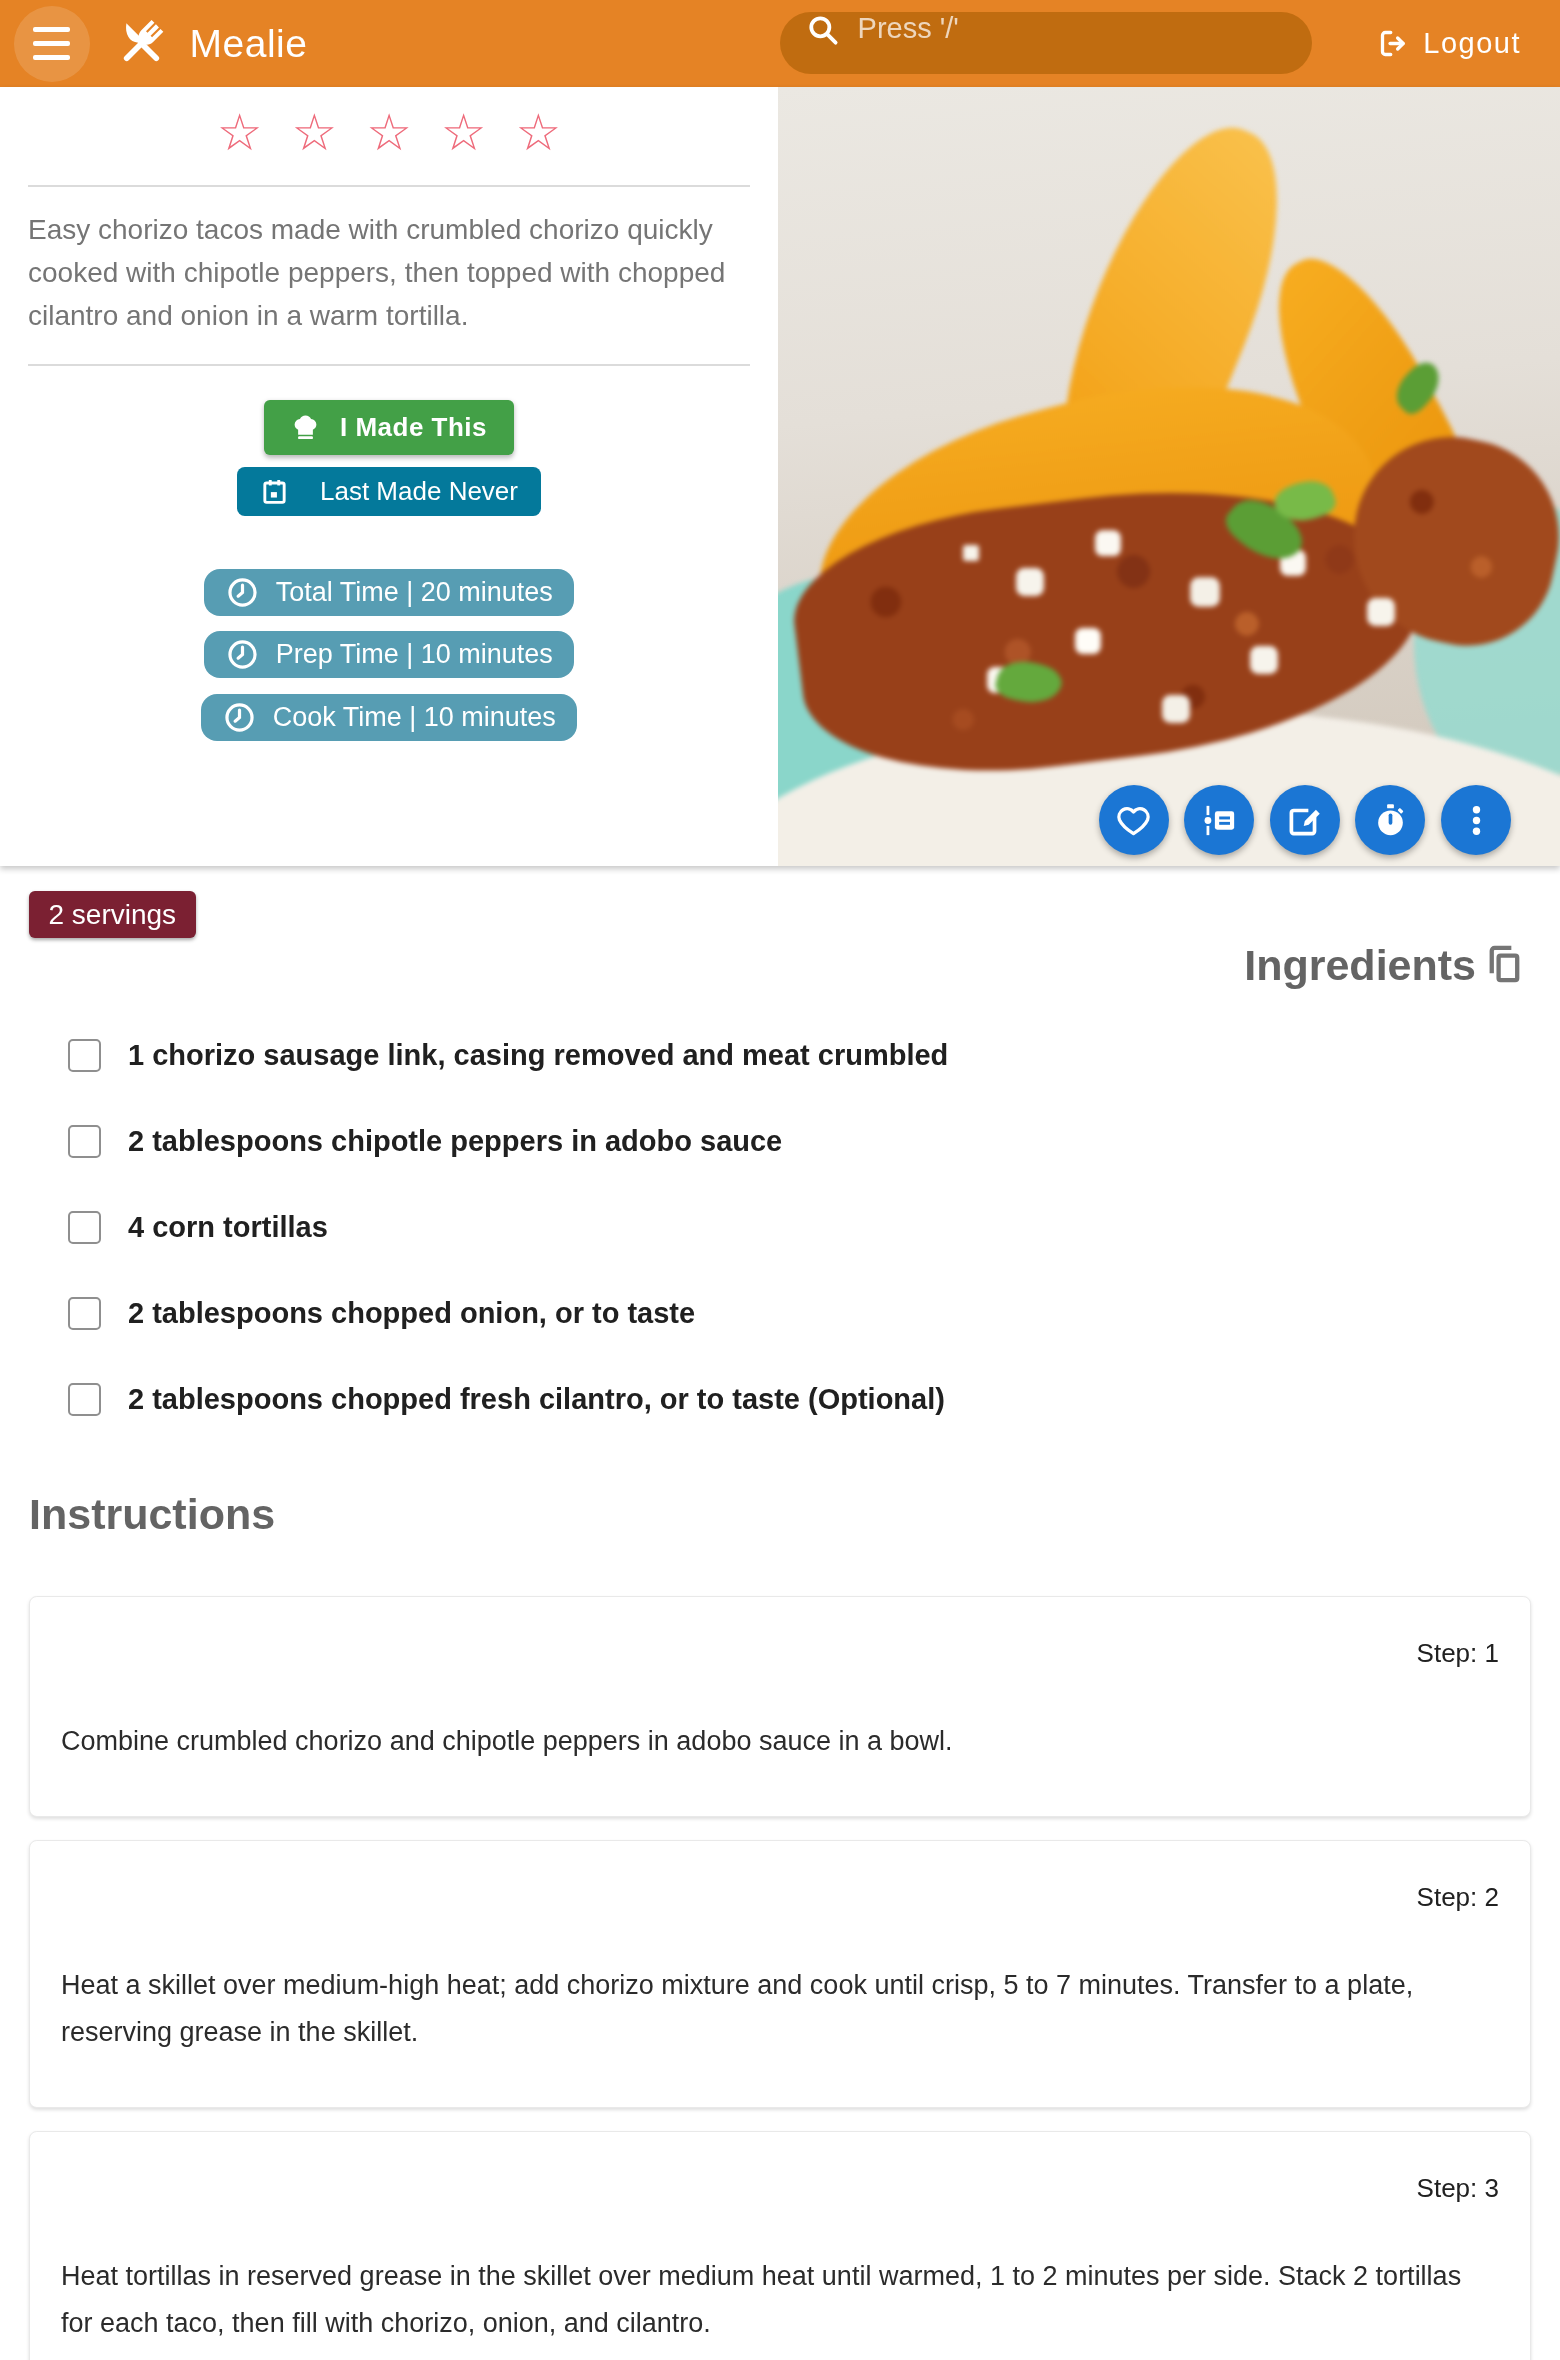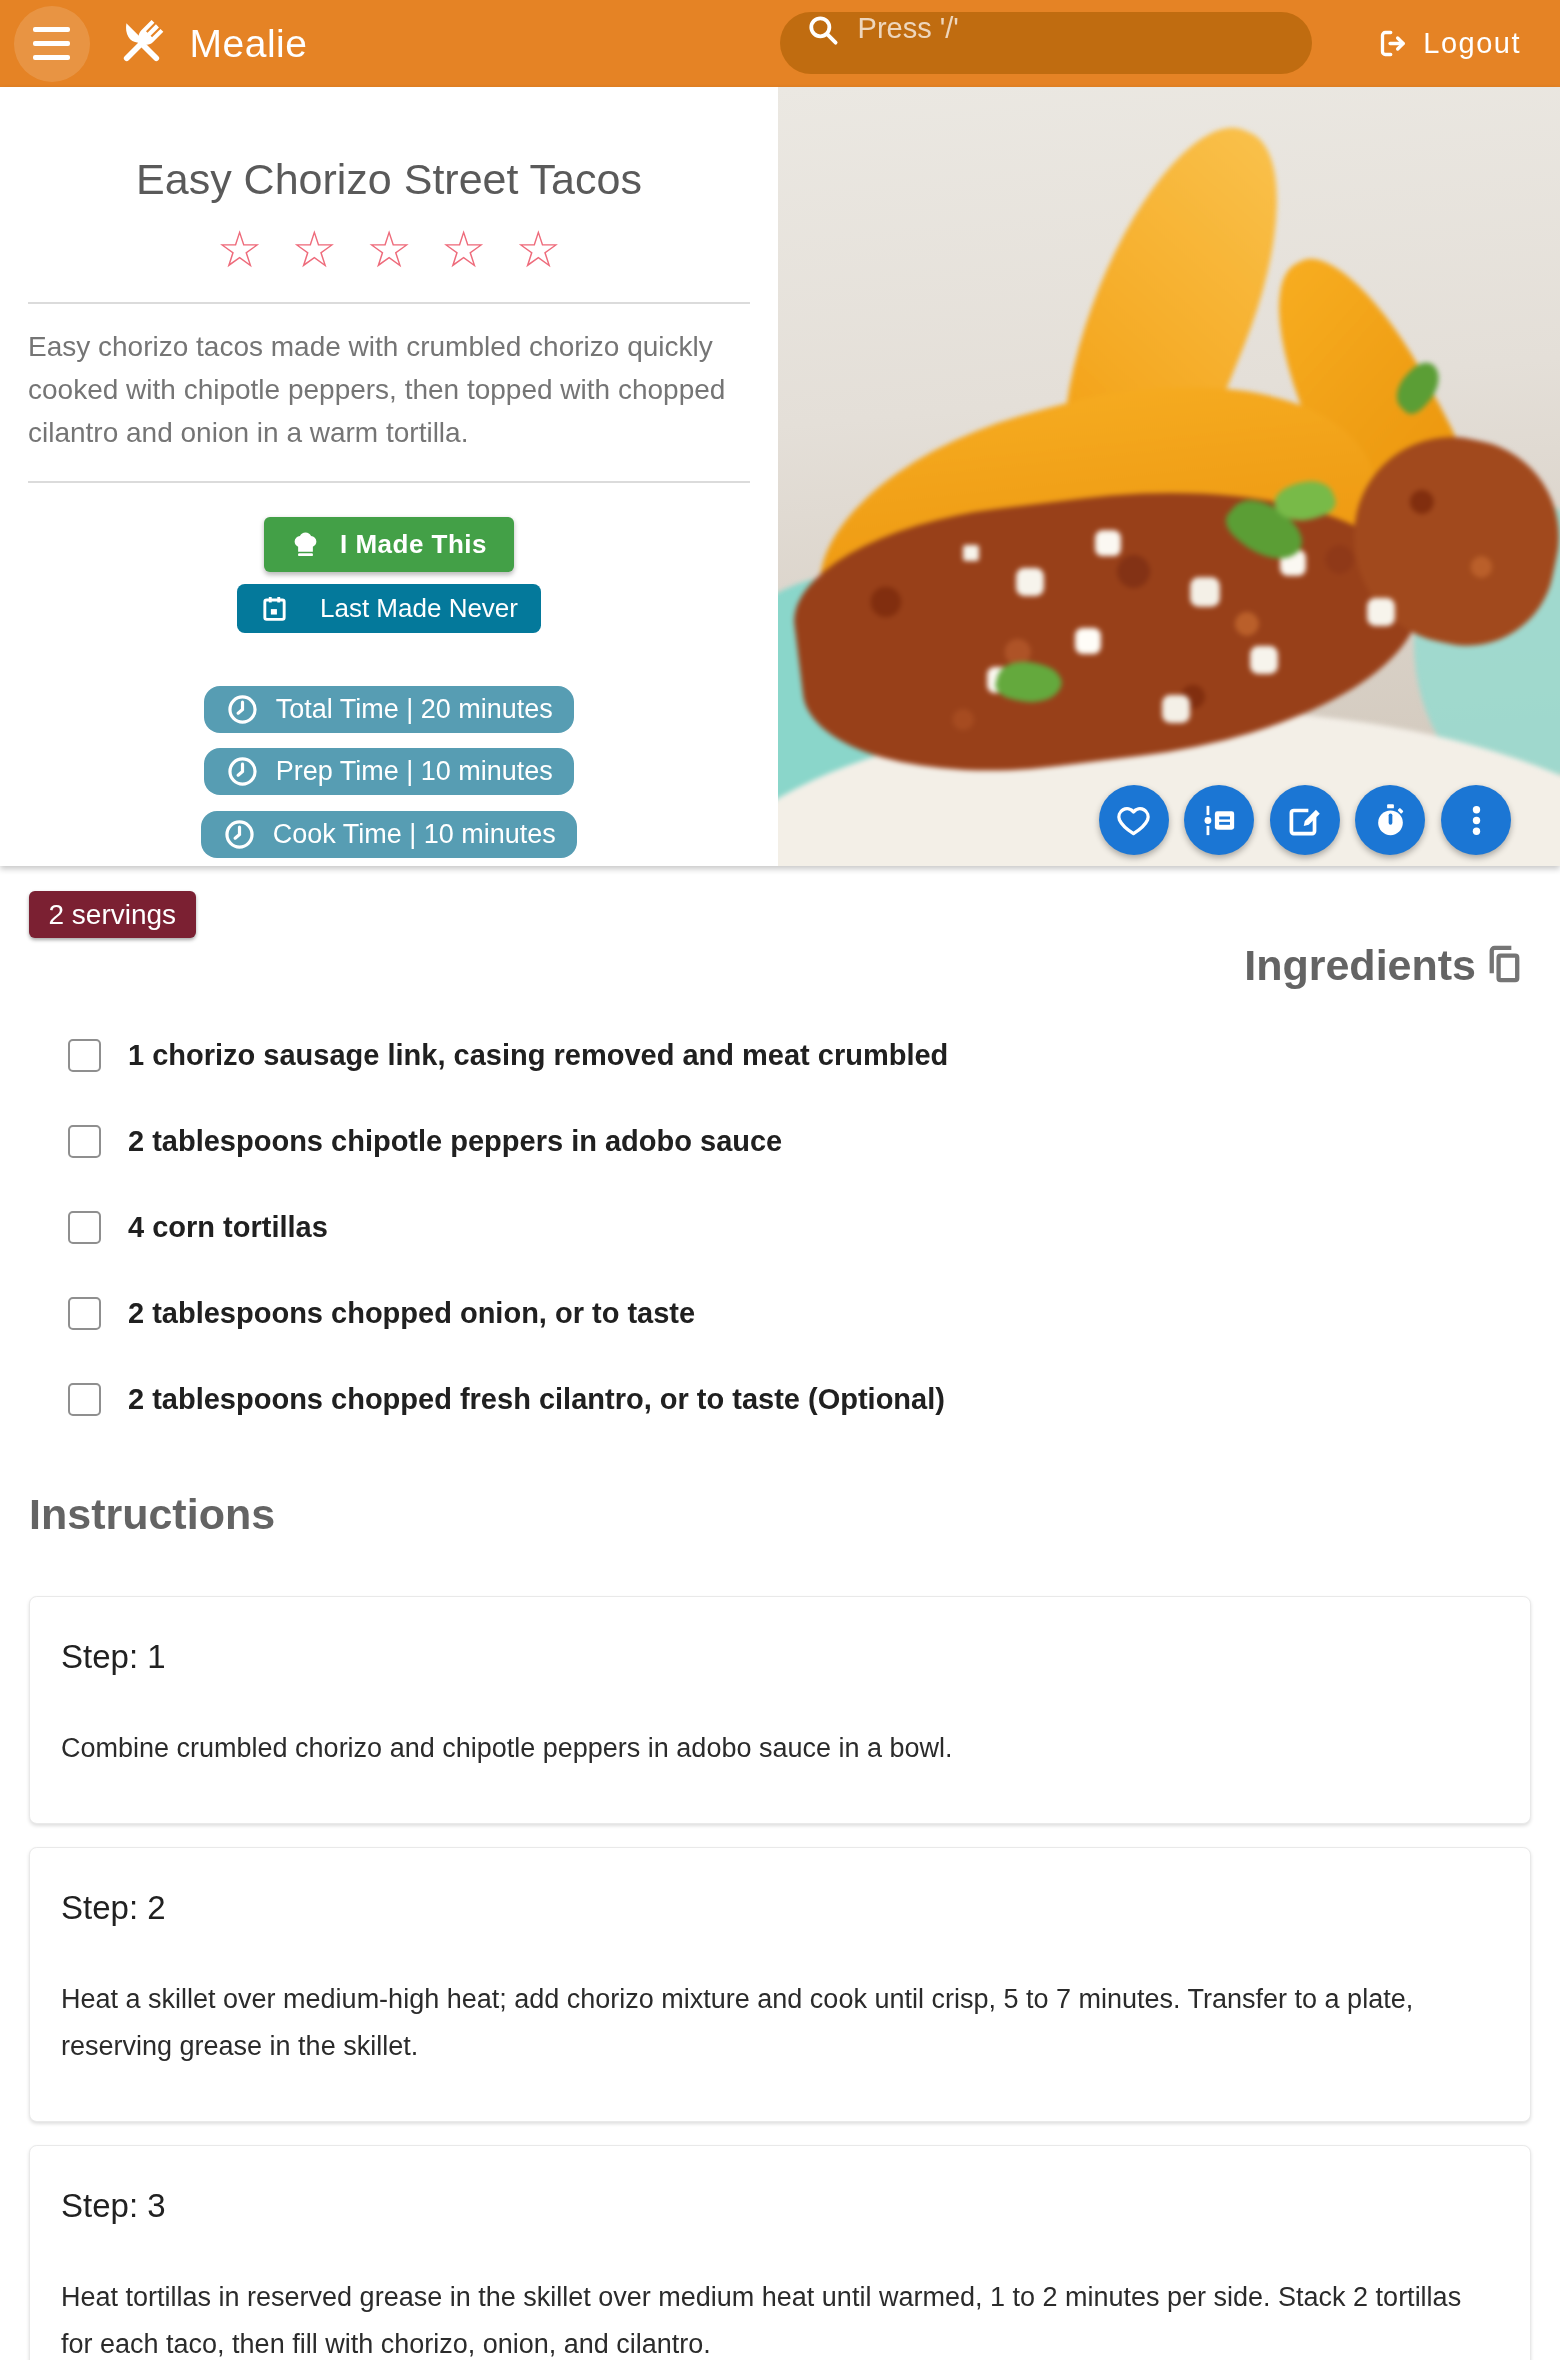--- a/index.html
+++ b/index.html
@@ -93,21 +93,21 @@
   .section-title { font-size:43px; font-weight:700; color:#646464; }
   .copy-btn { width:55px; height:55px; display:flex; align-items:center; justify-content:center; cursor:pointer; }
   .ing-list { margin-top:19.5px; }
   .ing-row { height:86px; display:flex; align-items:center; gap:27px; padding-left:39px; cursor:pointer; }
   .checkbox { width:33px; height:33px; border:2.9px solid #8F8F8F; border-radius:4.9px; background:#fff; flex:none; }
   .ing-label { font-size:29px; font-weight:700; color:#202020; }
   .instructions-title { margin-top:47px; }
   .step-card { margin-top:23.4px; background:#fff; border:1px solid #E9E9E9; border-radius:7.8px;
     box-shadow:0 2px 3.9px rgba(0,0,0,0.13); padding:41px 31px 51px 31px; }
   .step-card.first { margin-top:57px; }
-  .step-title { font-size:33px; font-weight:500; color:#212121; }
+  .step-title { font-size:26px; font-weight:500; color:#212121;text-align:right; }
   .step-text { margin-top:49px; font-size:27px; line-height:47px; color:#2b2b2b; max-width:1463px; }
 </style>
 </head>
 <body>
 
 <header class="app-bar">
   <div class="menu-btn">
     <span></span>
     <span></span>
     <span></span>
@@ -141,21 +141,20 @@
       <path d="M10 4H6a2 2 0 0 0-2 2v12a2 2 0 0 0 2 2h4"></path>
       <polyline points="15 8 19 12 15 16"></polyline>
         <line x1="9.5" y1="12" x2="19" y2="12"></line>
     </svg>
     <span class="logout-label">Logout</span>
   </div>
 </header>
 
 <section class="hero">
   <div class="hero-left">
-    <h1 class="recipe-title">Easy Chorizo Street Tacos</h1>
 
     <div class="stars">
       <span class="star">☆</span>
       <span class="star">☆</span>
       <span class="star">☆</span>
       <span class="star">☆</span>
       <span class="star">☆</span>
     </div>
 
     <hr class="rule">

